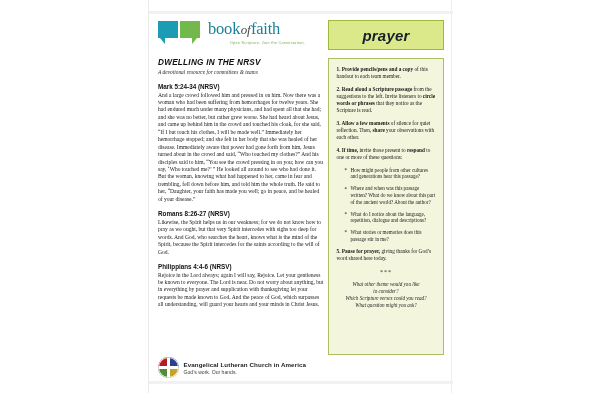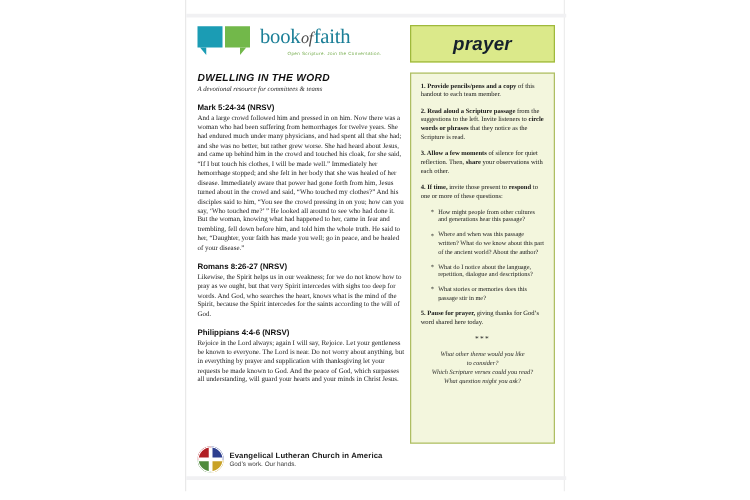--- a/index.html
+++ b/index.html
@@ -300,21 +300,21 @@
     </div>
     <div id="bof-wordmark">
       <div class="wm-line">
         <span>book</span><span class="wm-of">of</span><span>faith</span>
       </div>
       <div id="bof-tagline">Open Scripture. Join the Conversation.</div>
     </div>
   </div>
 
   <div id="left-col">
-    <div id="dwelling-title">DWELLING IN THE WORD</div>
+    <div id="dwelling-title">DWELLING IN THE NRSV</div>
     <div id="dwelling-subtitle">A devotional resource for committees &amp; teams</div>
 
     <div class="passage">
       <div class="passage-ref">Mark 5:24-34 (NRSV)</div>
       <div class="passage-body">And a large crowd followed him and pressed in on him. Now there was a woman who had been suffering from hemorrhages for twelve years. She had endured much under many physicians, and had spent all that she had; and she was no better, but rather grew worse. She had heard about Jesus, and came up behind him in the crowd and touched his cloak, for she said, “If I but touch his clothes, I will be made well.” Immediately her hemorrhage stopped; and she felt in her body that she was healed of her disease. Immediately aware that power had gone forth from him, Jesus turned about in the crowd and said, “Who touched my clothes?” And his disciples said to him, “You see the crowd pressing in on you; how can you say, ‘Who touched me?’ ” He looked all around to see who had done it. But the woman, knowing what had happened to her, came in fear and trembling, fell down before him, and told him the whole truth. He said to her, “Daughter, your faith has made you well; go in peace, and be healed of your disease.”</div>
     </div>
 
     <div class="passage">
       <div class="passage-ref">Romans 8:26-27 (NRSV)</div>
       <div class="passage-body">Likewise, the Spirit helps us in our weakness; for we do not know how to pray as we ought, but that very Spirit intercedes with sighs too deep for words. And God, who searches the heart, knows what is the mind of the Spirit, because the Spirit intercedes for the saints according to the will of God.</div>

